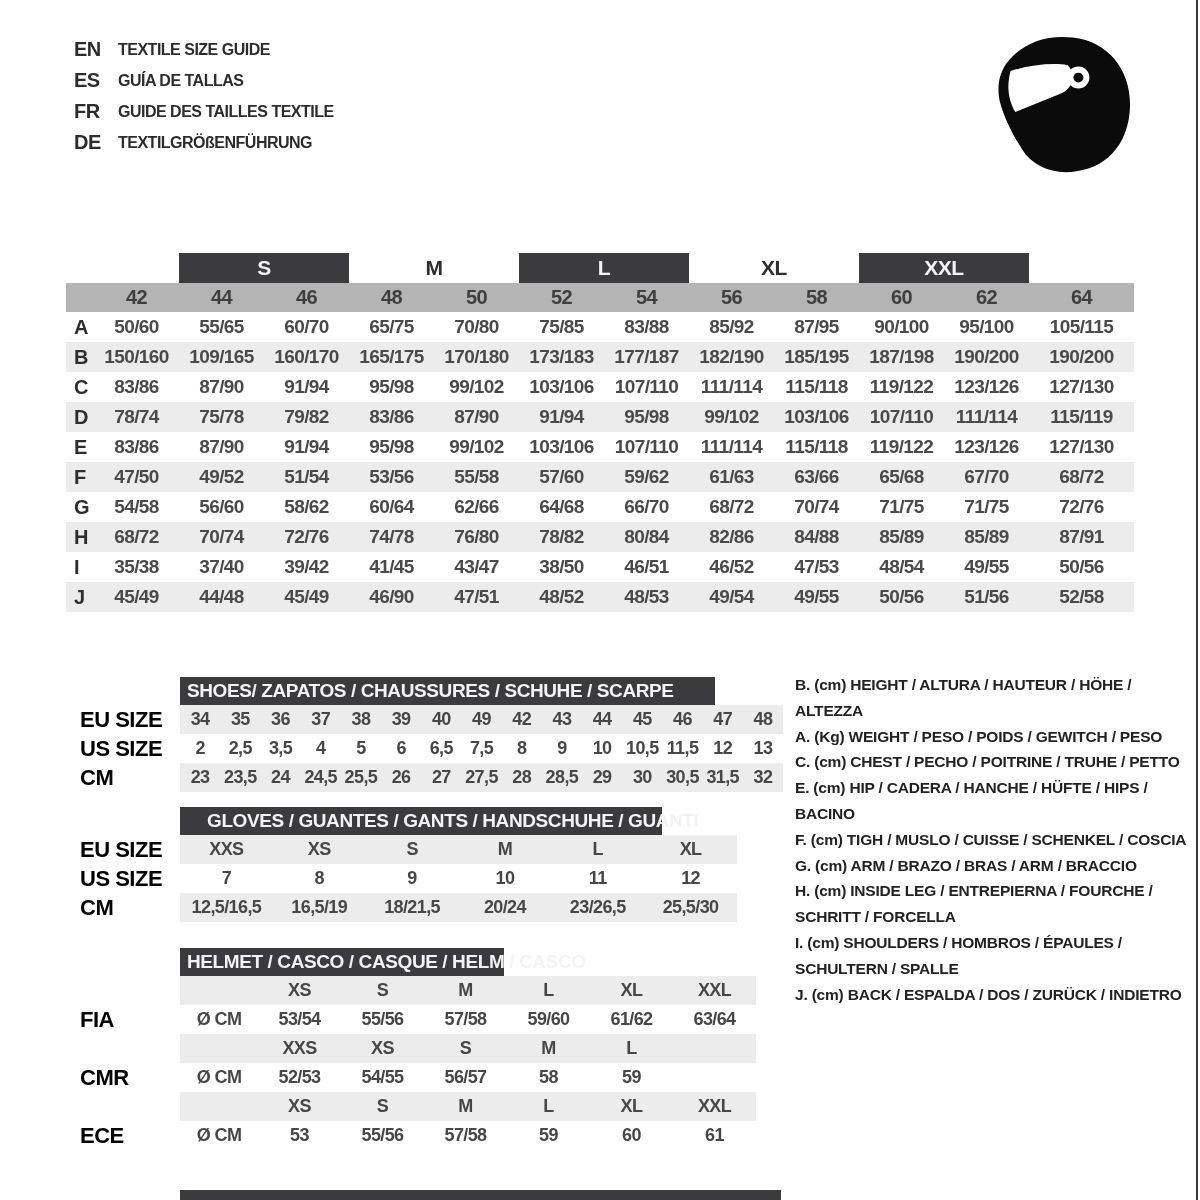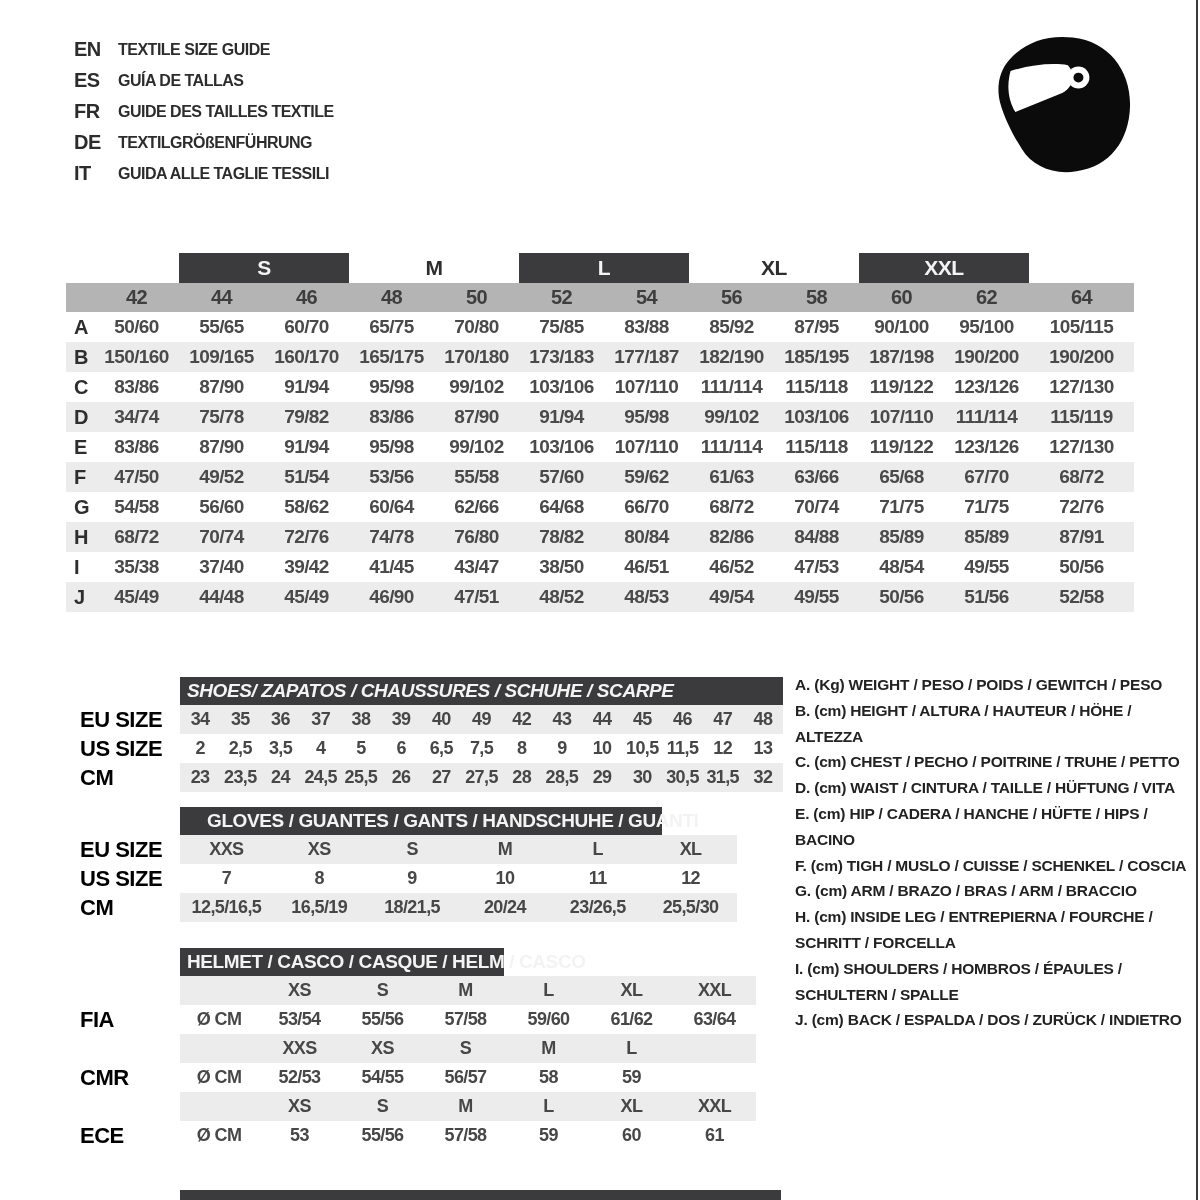--- a/index.html
+++ b/index.html
@@ -31,21 +31,21 @@
   .mt-head .mt-cell{color:#3e3e3e;font-size:20px;}
   .mt-letter{justify-content:flex-start;padding-left:8px;color:#2e2e2e;font-size:20px;}
 
   
   .section{position:absolute;}
   #shoes{left:180px;top:677px;}
   #gloves{left:180px;top:807px;}
   #helmet{left:180px;top:948px;}
   .sec-bar{height:28px;background:#3b3b3d;color:#f3f3f3;display:flex;align-items:center;
     padding-left:7px;font-size:19px;letter-spacing:-0.4px;white-space:nowrap;}
-  .shoes-bar{width:603px;font-style:italic;}
+  .shoes-bar{width:535px;}
   .gloves-bar{width:482px;padding-left:27px;}
   .helmet-bar{width:324px;}
   .sec-row{position:relative;height:29px;display:grid;}
   .sec-row.stripe{background:#ececec;}
   .shoes-cols{grid-template-columns:repeat(15,1fr);width:603px;}
   .gloves-cols{grid-template-columns:repeat(6,1fr);width:557px;}
   .helmet-cols{grid-template-columns:78px repeat(6,83px);width:576px;}
   .sec-cell{display:flex;align-items:center;justify-content:center;font-size:18px;
     letter-spacing:-0.6px;color:#474747;white-space:nowrap;}
   .sec-label{position:absolute;left:-100px;top:0;height:29px;width:96px;display:flex;
@@ -73,24 +73,20 @@
         <div class="lang-code">ES</div>
         <div class="lang-title">GUÍA DE TALLAS</div>
       </div>
       <div class="lang-row">
         <div class="lang-code">FR</div>
         <div class="lang-title">GUIDE DES TAILLES TEXTILE</div>
       </div>
       <div class="lang-row">
         <div class="lang-code">DE</div>
         <div class="lang-title">TEXTILGRÖßENFÜHRUNG</div>
-      </div>
-      <div class="lang-row">
-        <div class="lang-code">IT</div>
-        <div class="lang-title">GUIDA ALLE TAGLIE TESSILI</div>
       </div>
     </div>
 
   <svg id="helmet-pic" viewBox="0 0 180 180" xmlns="http://www.w3.org/2000/svg" aria-hidden="true">
     <path fill="#0b0b0b" d="M 97 12
       C 135 16 158 47 157 84
       C 156 120 136 147 101 152
       C 77 156 55 147 44 129
       C 35 115 26 98 21 80
       C 17 64 20 47 31 35
@@ -170,21 +166,21 @@
         <div class="mt-cell">103/106</div>
         <div class="mt-cell">107/110</div>
         <div class="mt-cell">111/114</div>
         <div class="mt-cell">115/118</div>
         <div class="mt-cell">119/122</div>
         <div class="mt-cell">123/126</div>
         <div class="mt-cell">127/130</div>
       </div>
       <div class="mt-row stripe">
         <div class="mt-cell mt-letter">D</div>
-        <div class="mt-cell">34/74</div>
+        <div class="mt-cell">78/74</div>
         <div class="mt-cell">75/78</div>
         <div class="mt-cell">79/82</div>
         <div class="mt-cell">83/86</div>
         <div class="mt-cell">87/90</div>
         <div class="mt-cell">91/94</div>
         <div class="mt-cell">95/98</div>
         <div class="mt-cell">99/102</div>
         <div class="mt-cell">103/106</div>
         <div class="mt-cell">107/110</div>
         <div class="mt-cell">111/114</div>
@@ -432,24 +428,23 @@
           <div class="sec-cell">55/56</div>
           <div class="sec-cell">57/58</div>
           <div class="sec-cell">59</div>
           <div class="sec-cell">60</div>
           <div class="sec-cell">61</div>
         </div>
       </div>
   </div>
 
   <div id="legend">
+      <div class="legend-line">B. (cm) HEIGHT / ALTURA / HAUTEUR / HÖHE / ALTEZZA</div>
       <div class="legend-line">A. (Kg) WEIGHT / PESO / POIDS / GEWITCH / PESO</div>
-      <div class="legend-line">B. (cm) HEIGHT / ALTURA / HAUTEUR / HÖHE / ALTEZZA</div>
       <div class="legend-line">C. (cm) CHEST / PECHO / POITRINE / TRUHE / PETTO</div>
-      <div class="legend-line">D. (cm) WAIST / CINTURA / TAILLE / HÜFTUNG / VITA</div>
       <div class="legend-line">E. (cm) HIP / CADERA / HANCHE / HÜFTE / HIPS / BACINO</div>
       <div class="legend-line">F. (cm) TIGH / MUSLO / CUISSE / SCHENKEL / COSCIA</div>
       <div class="legend-line">G. (cm) ARM / BRAZO / BRAS / ARM / BRACCIO</div>
       <div class="legend-line">H. (cm) INSIDE LEG / ENTREPIERNA / FOURCHE / SCHRITT / FORCELLA</div>
       <div class="legend-line">I. (cm) SHOULDERS / HOMBROS / ÉPAULES / SCHULTERN / SPALLE</div>
       <div class="legend-line">J. (cm) BACK / ESPALDA / DOS / ZURÜCK / INDIETRO</div>
     </div>
 
   <div id="bottom-bar"></div>
   <div id="edge-line"></div>

